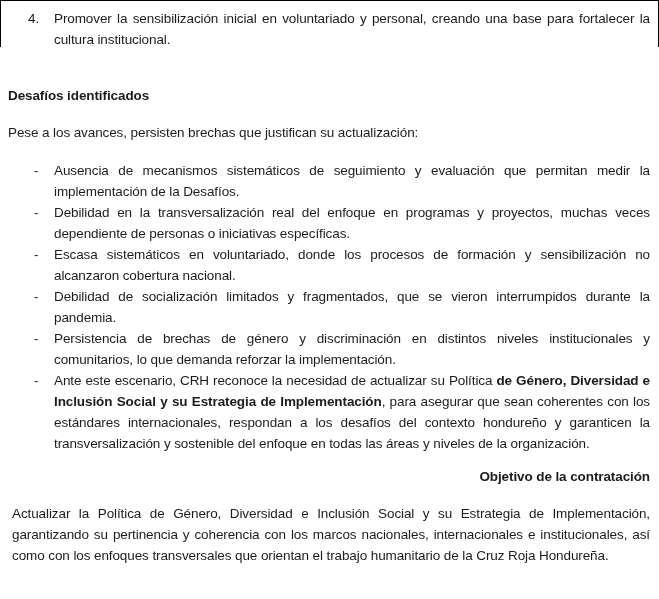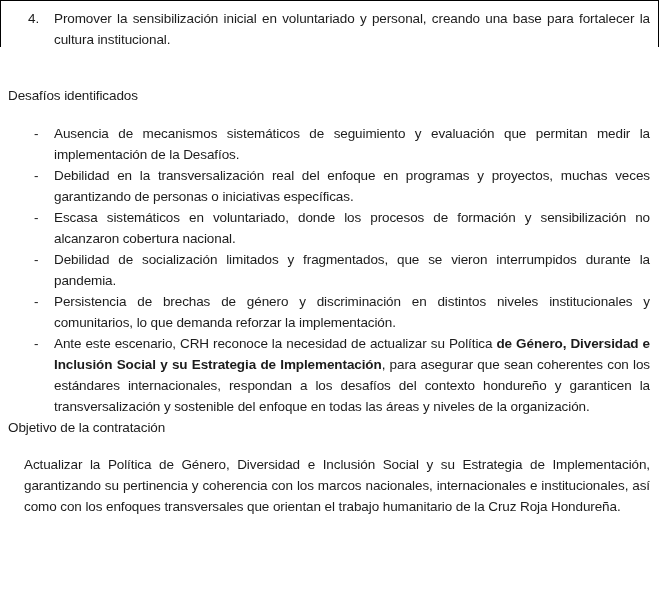--- a/index.html
+++ b/index.html
@@ -22,57 +22,58 @@
   
   .border-top   { position: absolute; top: 0; left: 0; width: 659px; height: 1px; background: #000; }
   .border-left  { position: absolute; top: 0; left: 0; width: 1px; height: 47px; background: #000; }
   .border-right { position: absolute; top: 0; right: 0; width: 1px; height: 47px; background: #000; }
 
   .row { display: flex; align-items: flex-start; }
   .marker-num  { flex: 0 0 46px; box-sizing: border-box; padding-left: 20px; }
   .marker-dash { flex: 0 0 46px; box-sizing: border-box; padding-left: 26px; }
   .row-text { flex: 1 1 auto; text-align: justify; }
 
-  .heading { font-weight: 400; font-size: inherit; line-height: inherit; }
+  .heading { font-weight: 700; font-size: inherit; line-height: inherit; }
   .h-desafios { margin: 35px 0 0 0; }
-  .h-objetivo { margin: 0 0 0 0; }
+  .h-objetivo { margin: 12px 0 0 0; text-align: right; }
 
   .intro    { margin: 16px 0 0 0; }
   .bullets  { margin: 17px 0 0 0; }
-  .body-par { margin: 16px 0 0 16px; text-align: justify; }
+  .body-par { margin: 16px 0 0 4px; text-align: justify; }
 
   .bold-inline { font-weight: 700; }
 </style>
 </head>
 <body>
 
 <div class="page">
 
   <div class="border-top"></div>
   <div class="border-left"></div>
   <div class="border-right"></div>
 
   <div class="row">
     <span class="marker-num">4.</span>
     <div class="row-text">Promover la sensibilización inicial en voluntariado y personal, creando una base para fortalecer la cultura institucional.</div>
   </div>
 
   <h2 class="heading h-desafios">Desafíos identificados</h2>
 
+  <p class="intro">Pese a los avances, persisten brechas que justifican su actualización:</p>
 
   <div class="bullets">
 
     <div class="row">
       <span class="marker-dash">-</span>
       <div class="row-text">Ausencia de mecanismos sistemáticos de seguimiento y evaluación que permitan medir la implementación de la Desafíos.</div>
     </div>
 
     <div class="row">
       <span class="marker-dash">-</span>
-      <div class="row-text">Debilidad en la transversalización real del enfoque en programas y proyectos, muchas veces garantizando de personas o iniciativas específicas.</div>
+      <div class="row-text">Debilidad en la transversalización real del enfoque en programas y proyectos, muchas veces dependiente de personas o iniciativas específicas.</div>
     </div>
 
     <div class="row">
       <span class="marker-dash">-</span>
       <div class="row-text">Escasa sistemáticos en voluntariado, donde los procesos de formación y sensibilización no alcanzaron cobertura nacional.</div>
     </div>
 
     <div class="row">
       <span class="marker-dash">-</span>
       <div class="row-text">Debilidad de socialización limitados y fragmentados, que se vieron interrumpidos durante la pandemia.</div>

